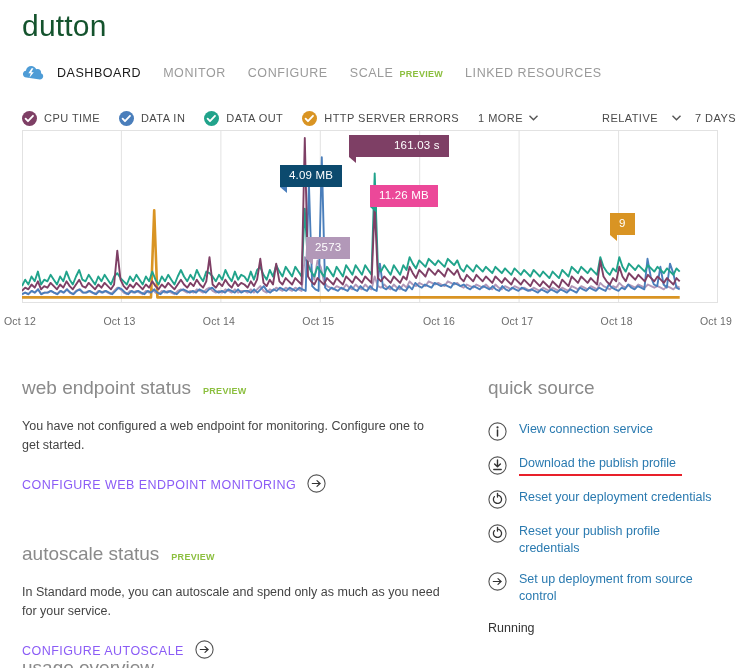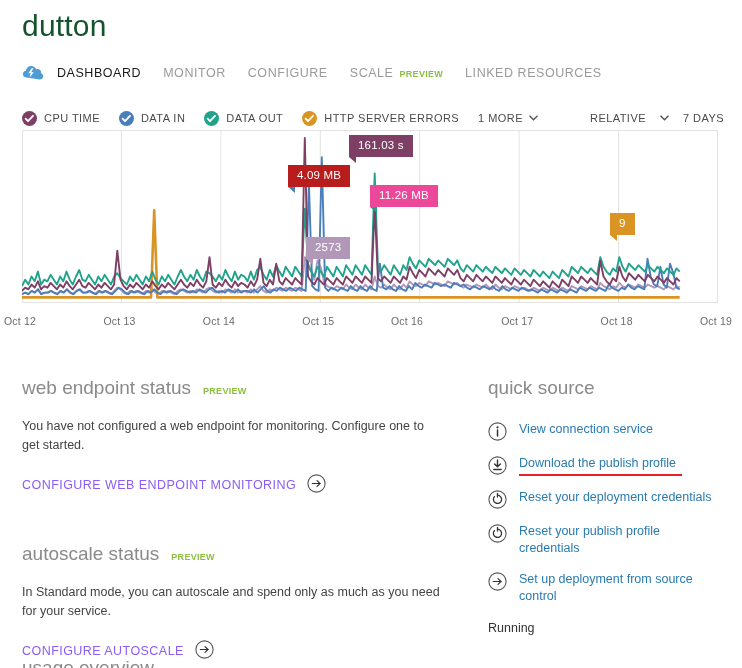--- a/index.html
+++ b/index.html
@@ -43,21 +43,21 @@
     width:15px;height:15px;border-radius:50%;margin-right:7px;flex:none;
     position:relative;
   }
   .legend-check svg{position:absolute;left:0;top:0;}
   .legend-label{font-size:11px;letter-spacing:.45px;color:#4a4a4a;}
   .legend-ctl{
     font-size:11px;letter-spacing:.45px;color:#4a4a4a;
     display:flex;align-items:center;cursor:pointer;white-space:nowrap;
   }
   .chev{margin-left:6px;font-size:9px;color:#555;line-height:1;}
-  .sp-l{margin-left:8px;padding-left:44px;}
+  .sp-l{margin-left:20px;padding-left:44px;}
   .refresh{margin-left:16px;cursor:pointer;}
 
   
   .chart-box{
     position:absolute;left:22px;top:130px;width:696px;height:173px;
     border:1px solid #e2e2e2;background:#fff;box-sizing:border-box;
   }
   .chart-svg{position:absolute;left:22px;top:130px;width:696px;height:173px;}
   .xaxis{position:absolute;left:0;top:315px;width:742px;height:18px;}
   .xtick{position:absolute;font-size:10.5px;color:#6b6b6b;letter-spacing:.2px;}
@@ -231,47 +231,47 @@
       </g>
     <g id="series-group">
         <path d="M0.0 164.2 L3.2 162.6 L6.4 164.2 L9.5 160.9 L12.7 162.6 L15.9 159.3 L19.1 164.2 L22.2 162.6 L25.4 162.6 L28.6 160.9 L31.8 162.6 L35.0 164.2 L38.1 160.9 L41.3 162.6 L44.5 159.3 L47.7 162.6 L50.8 164.2 L54.0 160.9 L57.2 159.3 L60.4 162.6 L63.5 162.6 L66.7 160.9 L69.9 162.6 L73.1 164.2 L76.3 160.9 L79.4 162.6 L82.6 160.9 L85.8 162.6 L89.0 164.2 L92.1 160.9 L95.3 157.7 L98.5 159.3 L101.7 162.6 L104.9 164.2 L108.0 160.9 L111.2 162.6 L114.4 160.9 L117.6 162.6 L120.7 164.2 L123.9 160.9 L127.1 162.6 L130.3 159.3 L133.5 162.6 L136.6 164.2 L139.8 160.9 L143.0 162.6 L146.2 160.9 L149.3 162.6 L152.5 164.2 L155.7 160.9 L158.9 159.3 L162.0 160.9 L165.2 162.6 L168.4 160.9 L171.6 162.6 L174.8 159.3 L177.9 160.9 L181.1 162.6 L184.3 159.3 L187.5 157.7 L190.6 160.9 L193.8 162.6 L197.0 160.9 L200.2 162.6 L203.4 159.3 L206.5 160.9 L209.7 162.6 L212.9 159.3 L216.1 162.6 L219.2 160.9 L222.4 160.9 L225.6 162.6 L228.8 159.3 L231.9 162.6 L235.1 159.3 L238.3 156.1 L241.5 160.9 L244.7 162.6 L247.8 159.3 L251.0 160.9 L254.2 157.7 L257.4 159.3 L260.5 160.9 L263.7 157.7 L266.9 159.3 L270.1 160.9 L273.3 157.7 L276.4 159.3 L279.6 160.9 L282.8 127.1 L286.0 133.6 L289.1 140.0 L292.3 149.7 L295.5 130.4 L298.7 136.8 L301.9 151.3 L305.0 156.1 L308.2 157.7 L311.4 159.3 L314.6 156.1 L317.7 157.7 L320.9 159.3 L324.1 154.5 L327.3 157.7 L330.4 159.3 L333.6 154.5 L336.8 157.7 L340.0 159.3 L343.2 154.5 L346.3 157.7 L349.5 159.3 L352.7 146.5 L355.9 156.1 L359.0 157.7 L362.2 154.5 L365.4 157.7 L368.6 159.3 L371.8 154.5 L374.9 157.7 L378.1 159.3 L381.3 154.5 L384.5 157.7 L387.6 151.3 L390.8 154.5 L394.0 156.1 L397.2 152.9 L400.4 154.5 L403.5 156.1 L406.7 151.3 L409.9 152.9 L413.1 154.5 L416.2 152.9 L419.4 154.5 L422.6 156.1 L425.8 151.3 L428.9 152.9 L432.1 154.5 L435.3 152.9 L438.5 156.1 L441.7 157.7 L444.8 154.5 L448.0 156.1 L451.2 157.7 L454.4 154.5 L457.5 156.1 L460.7 157.7 L463.9 154.5 L467.1 157.7 L470.3 159.3 L473.4 154.5 L476.6 157.7 L479.8 159.3 L483.0 156.1 L486.1 157.7 L489.3 159.3 L492.5 156.1 L495.7 157.7 L498.9 159.3 L502.0 157.7 L505.2 159.3 L508.4 160.9 L511.6 157.7 L514.7 159.3 L517.9 160.9 L521.1 157.7 L524.3 159.3 L527.4 160.9 L530.6 157.7 L533.8 159.3 L537.0 160.9 L540.2 157.7 L543.3 159.3 L546.5 160.9 L549.7 156.1 L552.9 157.7 L556.0 159.3 L559.2 156.1 L562.4 157.7 L565.6 159.3 L568.8 156.1 L571.9 157.7 L575.1 159.3 L578.3 152.9 L581.5 156.1 L584.6 157.7 L587.8 159.3 L591.0 156.1 L594.2 157.7 L597.3 152.9 L600.5 156.1 L603.7 157.7 L606.9 154.5 L610.1 156.1 L613.2 157.7 L616.4 154.5 L619.6 156.1 L622.8 157.7 L625.9 154.5 L629.1 156.1 L632.3 157.7 L635.5 156.1 L638.7 157.7 L641.8 159.3 L645.0 156.1 L648.2 157.7 L651.4 159.3 L654.5 156.1 L657.7 157.7" stroke="#b298b8" stroke-width="1.9" fill="none" stroke-linejoin="round" vector-effect="non-scaling-stroke"></path>
         <path d="M0.0 167.4 L3.2 167.4 L6.4 167.4 L9.7 167.4 L12.9 167.4 L16.1 167.4 L19.3 167.4 L22.6 167.4 L25.8 167.4 L29.0 167.4 L32.2 167.4 L35.5 167.4 L38.7 167.4 L41.9 167.4 L45.1 167.4 L48.4 167.4 L51.6 167.4 L54.8 167.4 L58.0 167.4 L61.3 167.4 L64.5 167.4 L67.7 167.4 L70.9 167.4 L74.2 167.4 L77.4 167.4 L80.6 167.4 L83.8 167.4 L87.1 167.4 L90.3 167.4 L93.5 167.4 L96.7 167.4 L99.9 167.4 L103.2 167.4 L106.4 167.4 L109.6 167.4 L112.8 167.4 L116.1 167.4 L119.3 167.4 L122.5 167.4 L125.7 167.4 L129.0 167.4 L132.2 80.4 L135.4 167.4 L138.6 167.4 L141.9 167.4 L145.1 167.4 L148.3 167.4 L151.5 167.4 L154.8 167.4 L158.0 167.4 L161.2 167.4 L164.4 167.4 L167.7 167.4 L170.9 167.4 L174.1 167.4 L177.3 167.4 L180.6 167.4 L183.8 167.4 L187.0 167.4 L190.2 167.4 L193.4 167.4 L196.7 167.4 L199.9 167.4 L203.1 167.4 L206.3 167.4 L209.6 167.4 L212.8 167.4 L216.0 167.4 L219.2 167.4 L222.5 167.4 L225.7 167.4 L228.9 167.4 L232.1 167.4 L235.4 167.4 L238.6 167.4 L241.8 167.4 L245.0 167.4 L248.3 167.4 L251.5 167.4 L254.7 167.4 L257.9 167.4 L261.2 167.4 L264.4 167.4 L267.6 167.4 L270.8 167.4 L274.0 167.4 L277.3 167.4 L280.5 167.4 L283.7 167.4 L286.9 167.4 L290.2 167.4 L293.4 167.4 L296.6 167.4 L299.8 167.4 L303.1 167.4 L306.3 167.4 L309.5 167.4 L312.7 167.4 L316.0 167.4 L319.2 167.4 L322.4 167.4 L325.6 167.4 L328.9 167.4 L332.1 167.4 L335.3 167.4 L338.5 167.4 L341.8 167.4 L345.0 167.4 L348.2 167.4 L351.4 167.4 L354.7 167.4 L357.9 167.4 L361.1 167.4 L364.3 167.4 L367.5 167.4 L370.8 167.4 L374.0 167.4 L377.2 167.4 L380.4 167.4 L383.7 167.4 L386.9 167.4 L390.1 167.4 L393.3 167.4 L396.6 167.4 L399.8 167.4 L403.0 167.4 L406.2 167.4 L409.5 167.4 L412.7 167.4 L415.9 167.4 L419.1 167.4 L422.4 167.4 L425.6 167.4 L428.8 167.4 L432.0 167.4 L435.3 167.4 L438.5 167.4 L441.7 167.4 L444.9 167.4 L448.2 167.4 L451.4 167.4 L454.6 167.4 L457.8 167.4 L461.0 167.4 L464.3 167.4 L467.5 167.4 L470.7 167.4 L473.9 167.4 L477.2 167.4 L480.4 167.4 L483.6 167.4 L486.8 167.4 L490.1 167.4 L493.3 167.4 L496.5 167.4 L499.7 167.4 L503.0 167.4 L506.2 167.4 L509.4 167.4 L512.6 167.4 L515.9 167.4 L519.1 167.4 L522.3 167.4 L525.5 167.4 L528.8 167.4 L532.0 167.4 L535.2 167.4 L538.4 167.4 L541.7 167.4 L544.9 167.4 L548.1 167.4 L551.3 167.4 L554.5 167.4 L557.8 167.4 L561.0 167.4 L564.2 167.4 L567.4 167.4 L570.7 167.4 L573.9 167.4 L577.1 167.4 L580.3 167.4 L583.6 167.4 L586.8 167.4 L590.0 167.4 L593.2 167.4 L596.5 167.4 L599.7 167.4 L602.9 167.4 L606.1 167.4 L609.4 167.4 L612.6 167.4 L615.8 167.4 L619.0 167.4 L622.3 167.4 L625.5 167.4 L628.7 167.4 L631.9 167.4 L635.2 167.4 L638.4 167.4 L641.6 167.4 L644.8 167.4 L648.0 167.4 L651.3 167.4 L654.5 167.4 L657.7 167.4" stroke="#d99423" stroke-width="2.6" fill="none" stroke-linejoin="round" vector-effect="non-scaling-stroke"></path>
         <path d="M0.0 164.2 L3.2 162.6 L6.4 164.2 L9.7 160.9 L12.9 162.6 L16.1 159.3 L19.3 164.2 L22.6 162.6 L25.8 162.6 L29.0 160.9 L32.2 162.6 L35.5 164.2 L38.7 160.9 L41.9 162.6 L45.1 159.3 L48.4 162.6 L51.6 164.2 L54.8 160.9 L58.0 159.3 L61.3 162.6 L64.5 162.6 L67.7 160.9 L70.9 162.6 L74.2 164.2 L77.4 160.9 L80.6 162.6 L83.8 160.9 L87.1 162.6 L90.3 164.2 L93.5 160.9 L96.7 157.7 L99.9 159.3 L103.2 162.6 L106.4 164.2 L109.6 160.9 L112.8 162.6 L116.1 160.9 L119.3 162.6 L122.5 164.2 L125.7 160.9 L129.0 162.6 L132.2 159.3 L135.4 162.6 L138.6 164.2 L141.9 160.9 L145.1 162.6 L148.3 160.9 L151.5 162.6 L154.8 164.2 L158.0 160.9 L161.2 159.3 L164.4 160.9 L167.7 162.6 L170.9 160.9 L174.1 162.6 L177.3 159.3 L180.6 160.9 L183.8 162.6 L187.0 159.3 L190.2 157.7 L193.4 160.9 L196.7 162.6 L199.9 160.9 L203.1 162.6 L206.3 159.3 L209.6 160.9 L212.8 162.6 L216.0 159.3 L219.2 162.6 L222.5 160.9 L225.7 160.9 L228.9 162.6 L232.1 159.3 L235.4 162.6 L238.6 159.3 L241.8 156.1 L245.0 160.9 L248.3 162.6 L251.5 159.3 L254.7 160.9 L257.9 157.7 L261.2 159.3 L264.4 160.9 L267.6 157.7 L270.8 159.3 L274.0 160.9 L277.3 157.7 L280.5 159.3 L283.7 160.9 L286.9 53.1 L290.2 156.1 L293.4 159.3 L296.6 160.9 L299.8 27.3 L303.1 157.7 L306.3 160.9 L309.5 157.7 L312.7 159.3 L316.0 160.9 L319.2 157.7 L322.4 159.3 L325.6 160.9 L328.9 156.1 L332.1 159.3 L335.3 160.9 L338.5 156.1 L341.8 159.3 L345.0 160.9 L348.2 156.1 L351.4 159.3 L354.7 160.9 L357.9 133.6 L361.1 157.7 L364.3 159.3 L367.5 156.1 L370.8 159.3 L374.0 160.9 L377.2 156.1 L380.4 159.3 L383.7 160.9 L386.9 156.1 L390.1 159.3 L393.3 152.9 L396.6 156.1 L399.8 157.7 L403.0 154.5 L406.2 156.1 L409.5 157.7 L412.7 152.9 L415.9 154.5 L419.1 156.1 L422.4 154.5 L425.6 156.1 L428.8 157.7 L432.0 152.9 L435.3 154.5 L438.5 156.1 L441.7 154.5 L444.9 157.7 L448.2 159.3 L451.4 156.1 L454.6 157.7 L457.8 159.3 L461.0 156.1 L464.3 157.7 L467.5 159.3 L470.7 156.1 L473.9 159.3 L477.2 160.9 L480.4 156.1 L483.6 159.3 L486.8 160.9 L490.1 157.7 L493.3 159.3 L496.5 160.9 L499.7 157.7 L503.0 159.3 L506.2 160.9 L509.4 159.3 L512.6 160.9 L515.9 162.6 L519.1 159.3 L522.3 160.9 L525.5 162.6 L528.8 159.3 L532.0 160.9 L535.2 162.6 L538.4 159.3 L541.7 160.9 L544.9 162.6 L548.1 159.3 L551.3 160.9 L554.5 162.6 L557.8 157.7 L561.0 159.3 L564.2 160.9 L567.4 157.7 L570.7 159.3 L573.9 160.9 L577.1 157.7 L580.3 159.3 L583.6 160.9 L586.8 154.5 L590.0 157.7 L593.2 159.3 L596.5 160.9 L599.7 157.7 L602.9 159.3 L606.1 154.5 L609.4 157.7 L612.6 159.3 L615.8 156.1 L619.0 157.7 L622.3 159.3 L625.5 128.8 L628.7 146.5 L631.9 154.5 L635.2 156.1 L638.4 136.8 L641.6 154.5 L644.8 157.7 L648.0 133.6 L651.3 143.2 L654.5 157.7 L657.7 159.3" stroke="#4a7ebb" stroke-width="1.9" fill="none" stroke-linejoin="round" vector-effect="non-scaling-stroke"></path>
         <path d="M0.0 156.1 L3.2 149.7 L6.4 154.5 L9.5 146.5 L12.7 151.3 L15.9 141.6 L19.1 154.5 L22.2 149.7 L25.4 151.3 L28.6 144.8 L31.8 149.7 L35.0 154.5 L38.1 146.5 L41.3 151.3 L44.5 141.6 L47.7 149.7 L50.8 154.5 L54.0 146.5 L57.2 140.0 L60.4 149.7 L63.5 151.3 L66.7 144.8 L69.9 149.7 L73.1 154.5 L76.3 146.5 L79.4 151.3 L82.6 144.8 L85.8 149.7 L89.0 154.5 L92.1 146.5 L95.3 143.2 L98.5 148.1 L101.7 151.3 L104.9 154.5 L108.0 146.5 L111.2 151.3 L114.4 144.8 L117.6 149.7 L120.7 154.5 L123.9 146.5 L127.1 151.3 L130.3 141.6 L133.5 149.7 L136.6 154.5 L139.8 146.5 L143.0 151.3 L146.2 144.8 L149.3 149.7 L152.5 154.5 L155.7 146.5 L158.9 140.0 L162.0 146.5 L165.2 151.3 L168.4 144.8 L171.6 149.7 L174.8 140.0 L177.9 146.5 L181.1 151.3 L184.3 141.6 L187.5 143.2 L190.6 146.5 L193.8 151.3 L197.0 144.8 L200.2 149.7 L203.4 140.0 L206.5 146.5 L209.7 151.3 L212.9 141.6 L216.1 149.7 L219.2 144.8 L222.4 146.5 L225.6 151.3 L228.8 141.6 L231.9 149.7 L235.1 140.0 L238.3 136.8 L241.5 144.8 L244.7 149.7 L247.8 140.0 L251.0 146.5 L254.2 135.2 L257.4 141.6 L260.5 146.5 L263.7 136.8 L266.9 141.6 L270.1 146.5 L273.3 136.8 L276.4 141.6 L279.6 146.5 L282.8 78.8 L286.0 135.2 L289.1 141.6 L292.3 146.5 L295.5 136.8 L298.7 141.6 L301.9 146.5 L305.0 136.8 L308.2 141.6 L311.4 146.5 L314.6 136.8 L317.7 141.6 L320.9 146.5 L324.1 135.2 L327.3 140.0 L330.4 144.8 L333.6 135.2 L336.8 140.0 L340.0 144.8 L343.2 135.2 L346.3 140.0 L349.5 144.8 L352.7 43.4 L355.9 136.8 L359.0 141.6 L362.2 135.2 L365.4 140.0 L368.6 144.8 L371.8 135.2 L374.9 140.0 L378.1 144.8 L381.3 135.2 L384.5 140.0 L387.6 127.1 L390.8 133.6 L394.0 138.4 L397.2 130.4 L400.4 133.6 L403.5 136.8 L406.7 128.8 L409.9 132.0 L413.1 135.2 L416.2 130.4 L419.4 133.6 L422.6 136.8 L425.8 128.8 L428.9 132.0 L432.1 135.2 L435.3 130.4 L438.5 138.4 L441.7 141.6 L444.8 135.2 L448.0 138.4 L451.2 141.6 L454.4 135.2 L457.5 138.4 L460.7 141.6 L463.9 136.8 L467.1 140.0 L470.3 143.2 L473.4 136.8 L476.6 140.0 L479.8 143.2 L483.0 138.4 L486.1 141.6 L489.3 144.8 L492.5 138.4 L495.7 141.6 L498.9 144.8 L502.0 140.0 L505.2 143.2 L508.4 146.5 L511.6 140.0 L514.7 143.2 L517.9 146.5 L521.1 141.6 L524.3 144.8 L527.4 148.1 L530.6 141.6 L533.8 144.8 L537.0 148.1 L540.2 140.0 L543.3 143.2 L546.5 146.5 L549.7 136.8 L552.9 140.0 L556.0 143.2 L559.2 136.8 L562.4 140.0 L565.6 143.2 L568.8 138.4 L571.9 141.6 L575.1 144.8 L578.3 127.1 L581.5 136.8 L584.6 141.6 L587.8 144.8 L591.0 138.4 L594.2 141.6 L597.3 127.1 L600.5 136.8 L603.7 141.6 L606.9 133.6 L610.1 136.8 L613.2 140.0 L616.4 135.2 L619.6 138.4 L622.8 141.6 L625.9 135.2 L629.1 138.4 L632.3 141.6 L635.5 136.8 L638.7 140.0 L641.8 143.2 L645.0 138.4 L648.2 141.6 L651.4 144.8 L654.5 138.4 L657.7 141.6" stroke="#21a38b" stroke-width="1.9" fill="none" stroke-linejoin="round" vector-effect="non-scaling-stroke"></path>
         <path d="M0.0 160.9 L3.2 157.7 L6.4 159.3 L9.5 154.5 L12.7 157.7 L15.9 151.3 L19.1 159.3 L22.2 156.1 L25.4 157.7 L28.6 152.9 L31.8 156.1 L35.0 159.3 L38.1 154.5 L41.3 157.7 L44.5 151.3 L47.7 156.1 L50.8 159.3 L54.0 154.5 L57.2 149.7 L60.4 156.1 L63.5 157.7 L66.7 152.9 L69.9 156.1 L73.1 159.3 L76.3 154.5 L79.4 157.7 L82.6 152.9 L85.8 156.1 L89.0 159.3 L92.1 154.5 L95.3 120.7 L98.5 149.7 L101.7 156.1 L104.9 159.3 L108.0 154.5 L111.2 157.7 L114.4 152.9 L117.6 156.1 L120.7 159.3 L123.9 154.5 L127.1 157.7 L130.3 151.3 L133.5 156.1 L136.6 159.3 L139.8 154.5 L143.0 157.7 L146.2 152.9 L149.3 156.1 L152.5 159.3 L155.7 154.5 L158.9 149.7 L162.0 154.5 L165.2 157.7 L168.4 152.9 L171.6 156.1 L174.8 149.7 L177.9 154.5 L181.1 157.7 L184.3 151.3 L187.5 127.1 L190.6 154.5 L193.8 157.7 L197.0 152.9 L200.2 156.1 L203.4 149.7 L206.5 154.5 L209.7 157.7 L212.9 151.3 L216.1 156.1 L219.2 152.9 L222.4 154.5 L225.6 157.7 L228.8 151.3 L231.9 156.1 L235.1 149.7 L238.3 128.8 L241.5 152.9 L244.7 156.1 L247.8 149.7 L251.0 154.5 L254.2 133.6 L257.4 151.3 L260.5 154.5 L263.7 148.1 L266.9 151.3 L270.1 154.5 L273.3 148.1 L276.4 151.3 L279.6 154.5 L282.8 8.0 L286.0 146.5 L289.1 151.3 L292.3 154.5 L295.5 148.1 L298.7 151.3 L301.9 154.5 L305.0 148.1 L308.2 151.3 L311.4 154.5 L314.6 148.1 L317.7 151.3 L320.9 154.5 L324.1 146.5 L327.3 149.7 L330.4 152.9 L333.6 146.5 L336.8 149.7 L340.0 152.9 L343.2 146.5 L346.3 149.7 L349.5 152.9 L352.7 75.6 L355.9 148.1 L359.0 151.3 L362.2 146.5 L365.4 149.7 L368.6 152.9 L371.8 146.5 L374.9 149.7 L378.1 152.9 L381.3 146.5 L384.5 149.7 L387.6 136.8 L390.8 143.2 L394.0 148.1 L397.2 140.0 L400.4 143.2 L403.5 146.5 L406.7 138.4 L409.9 141.6 L413.1 144.8 L416.2 140.0 L419.4 143.2 L422.6 146.5 L425.8 138.4 L428.9 141.6 L432.1 144.8 L435.3 140.0 L438.5 148.1 L441.7 151.3 L444.8 144.8 L448.0 148.1 L451.2 151.3 L454.4 144.8 L457.5 148.1 L460.7 151.3 L463.9 146.5 L467.1 149.7 L470.3 152.9 L473.4 146.5 L476.6 149.7 L479.8 152.9 L483.0 148.1 L486.1 151.3 L489.3 154.5 L492.5 148.1 L495.7 151.3 L498.9 154.5 L502.0 149.7 L505.2 152.9 L508.4 156.1 L511.6 149.7 L514.7 152.9 L517.9 156.1 L521.1 151.3 L524.3 154.5 L527.4 157.7 L530.6 151.3 L533.8 154.5 L537.0 157.7 L540.2 149.7 L543.3 152.9 L546.5 156.1 L549.7 146.5 L552.9 149.7 L556.0 152.9 L559.2 146.5 L562.4 149.7 L565.6 152.9 L568.8 148.1 L571.9 151.3 L575.1 154.5 L578.3 130.4 L581.5 146.5 L584.6 151.3 L587.8 154.5 L591.0 148.1 L594.2 151.3 L597.3 136.8 L600.5 146.5 L603.7 151.3 L606.9 143.2 L610.1 146.5 L613.2 149.7 L616.4 144.8 L619.6 148.1 L622.8 151.3 L625.9 144.8 L629.1 148.1 L632.3 151.3 L635.5 146.5 L638.7 149.7 L641.8 152.9 L645.0 148.1 L648.2 151.3 L651.4 154.5 L654.5 148.1 L657.7 151.3" stroke="#7e3f65" stroke-width="1.9" fill="none" stroke-linejoin="round" vector-effect="non-scaling-stroke"></path>
       </g>
   </svg>
 
-  <div class="badge" id="badge-0" style="background: #b91c1c; color: rgb(74, 126, 187); left: 288px; top: 165px;">
+  <div class="badge" id="badge-0" style="background: #0c4a6e; color: rgb(74, 126, 187); left: 280px; top: 165px;">
     <span style="color: rgb(255, 255, 255);">4.09 MB</span>
     <span class="tail"></span>
   </div>
   <div class="badge" id="badge-1" style="background: rgb(126, 63, 101); color: rgb(126, 63, 101); left: 349px; top: 135px;">
-    <span style="color: rgb(255, 255, 255);">161.03 s</span>
+    <span style="color: rgb(255, 255, 255); margin-left: 36px;">161.03 s</span>
     <span class="tail"></span>
   </div>
   <div class="badge" id="badge-2" style="background: #ec4899; color: rgb(33, 163, 139); left: 370px; top: 185px;">
     <span style="color: rgb(255, 255, 255);">11.26 MB</span>
     <span class="tail"></span>
   </div>
   <div class="badge" id="badge-3" style="background: rgb(178, 152, 184); color: rgb(178, 152, 184); left: 306px; top: 237px;">
     <span style="color: rgb(255, 255, 255);">2573</span>
     <span class="tail"></span>
   </div>
   <div class="badge" id="badge-4" style="background: rgb(217, 148, 35); color: rgb(217, 148, 35); left: 610px; top: 213px;">
     <span style="color: rgb(255, 255, 255);">9</span>
     <span class="tail"></span>
   </div>
 
   <div class="xaxis" id="xaxis">
       <span class="xtick" style="left: 4px;">Oct 12</span>
       <span class="xtick" style="left: 103.429px;">Oct 13</span>
       <span class="xtick" style="left: 202.857px;">Oct 14</span>
       <span class="xtick" style="left: 302.286px;">Oct 15</span>
-      <span class="xtick" style="left: 391px;">Oct 16</span>
+      <span class="xtick" style="left: 423px;">Oct 16</span>
       <span class="xtick" style="left: 501.143px;">Oct 17</span>
       <span class="xtick" style="left: 600.571px;">Oct 18</span>
       <span class="xtick" style="left: 700px;">Oct 19</span>
     </div>
 
   <div class="col-left">
 
     <div>
       <div class="sec-head">
         <span>web endpoint status</span>

